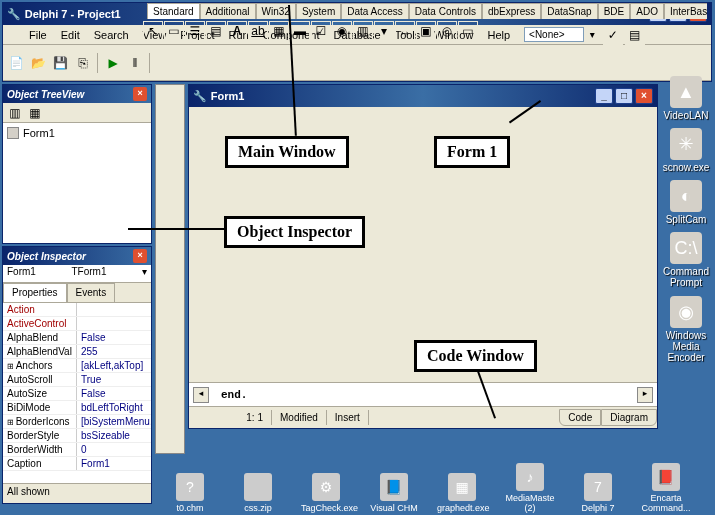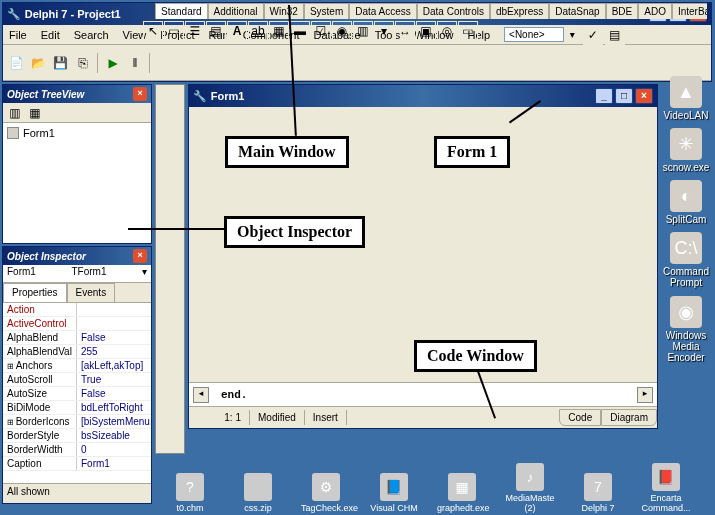--- a/index.html
+++ b/index.html
@@ -6,28 +6,28 @@
 body { width: 715px; height: 515px; background: #3a6ea5; overflow: hidden; position: relative; }
 
 
 .main-window { position: absolute; top: 2px; left: 2px; width: 710px; height: 80px; background: #ece9d8; border: 1px solid #0a246a; }
 .title-bar { height: 22px; background: linear-gradient(to right, #0a246a, #3a6ea5, #0a246a); color: white; display: flex; align-items: center; padding: 0 4px; font-size: 11px; font-weight: bold; }
 .title-bar .title-text { flex: 1; }
 .win-buttons { display: flex; gap: 2px; }
 .win-btn { width: 18px; height: 16px; background: #c4d5f8; border: 1px solid #1c3e8c; border-radius: 2px; font-size: 10px; text-align: center; line-height: 14px; cursor: pointer; color: #000; }
 .win-btn.close { background: #e05030; color: white; }
 
-.menu-bar { height: 20px; display: flex; align-items: center; padding: 0 0; font-size: 11px; gap: 2px; border-bottom: 1px solid #aca899; }
+.menu-bar { height: 20px; display: flex; align-items: center; padding: 0 20px; font-size: 11px; gap: 2px; border-bottom: 1px solid #aca899; }
 .menu-item { padding: 2px 6px; cursor: pointer; }
 .menu-dropdown { border: 1px solid #7f9db9; background: white; font-size: 10px; padding: 1px 18px 1px 4px; margin-left: 6px; }
 
 .toolbar-row { height: 36px; display: flex; align-items: center; padding: 2px 4px; gap: 2px; border-bottom: 1px solid #aca899; font-size: 10px; }
 .tool-btn { width: 20px; height: 20px; border: 1px solid #ece9d8; display: inline-flex; align-items: center; justify-content: center; cursor: pointer; font-size: 12px; }
 .tool-sep { width: 2px; height: 20px; border-left: 1px solid #aca899; margin: 0 2px; }
-.tabs-row { display: flex; gap: 0; font-size: 10px; margin-left: 12px; overflow: hidden; }
+.tabs-row { display: flex; gap: 0; font-size: 10px; margin-left: 4px; overflow: hidden; }
 .palette-tab { padding: 2px 5px; border: 1px solid #aca899; border-bottom: none; background: #ece9d8; cursor: pointer; white-space: nowrap; }
 .palette-tab.active { background: #fff; }
 
 
 .treeview { position: absolute; top: 84px; left: 2px; width: 150px; height: 160px; background: #ece9d8; border: 1px solid #0a246a; }
 .panel-title { height: 18px; background: linear-gradient(to right, #0a246a, #3a6ea5); color: white; font-size: 10px; font-weight: bold; padding: 2px 4px; display: flex; justify-content: space-between; align-items: center; font-style: italic; }
 .panel-close { width: 14px; height: 14px; background: #e05030; color: white; font-size: 9px; text-align: center; line-height: 12px; cursor: pointer; border-radius: 2px; }
 .tree-tools { height: 20px; border-bottom: 1px solid #aca899; display: flex; align-items: center; padding: 0 4px; gap: 4px; }
 .tree-body { background: white; height: calc(100% - 38px); padding: 4px; font-size: 11px; }
 .tree-node { display: flex; align-items: center; gap: 4px; }
@@ -245,21 +245,21 @@
       <div class="win-btn close">×</div>
     </div>
   </div>
   <div class="form-design"></div>
   <div class="code-area">
     <span class="code-scroll-left">◂</span>
     <span class="code-text">end.</span>
     <span class="code-scroll-left" style="margin-left:auto;">▸</span>
   </div>
   <div class="status-bar">
-    <span class="status-cell" style="width:61px;text-align:right;">1: 1</span>
+    <span class="status-cell" style="width:83px;text-align:right;">1: 1</span>
     <span class="status-cell">Modified</span>
     <span class="status-cell">Insert</span>
     <div class="status-tabs">
       <span class="status-tab" style="border-bottom-left-radius:6px;">Code</span>
       <span class="status-tab" style="border-bottom-right-radius:6px;">Diagram</span>
     </div>
   </div>
 </div>
 
 <div class="side-sliver" style="top:84px;left:155px;width:30px;height:370px;"></div>

